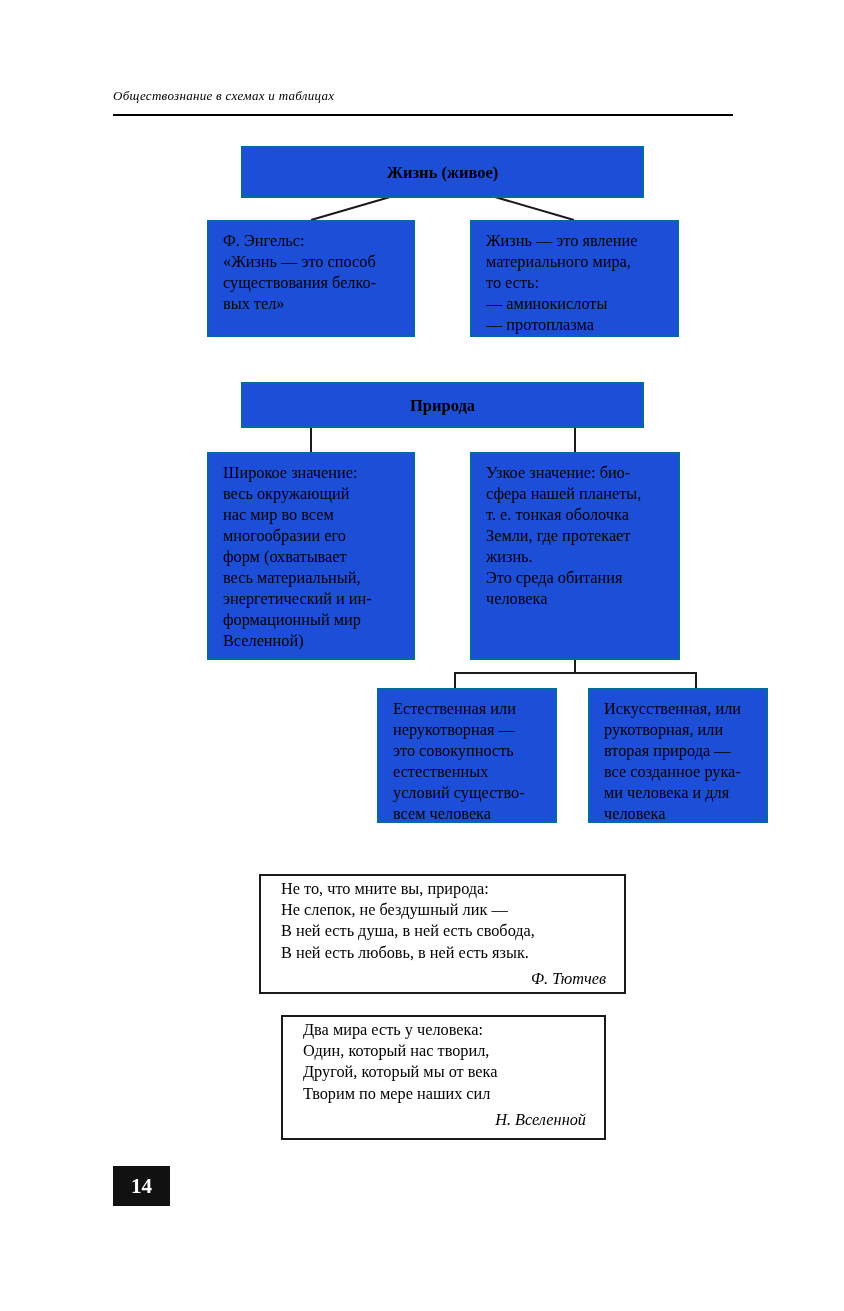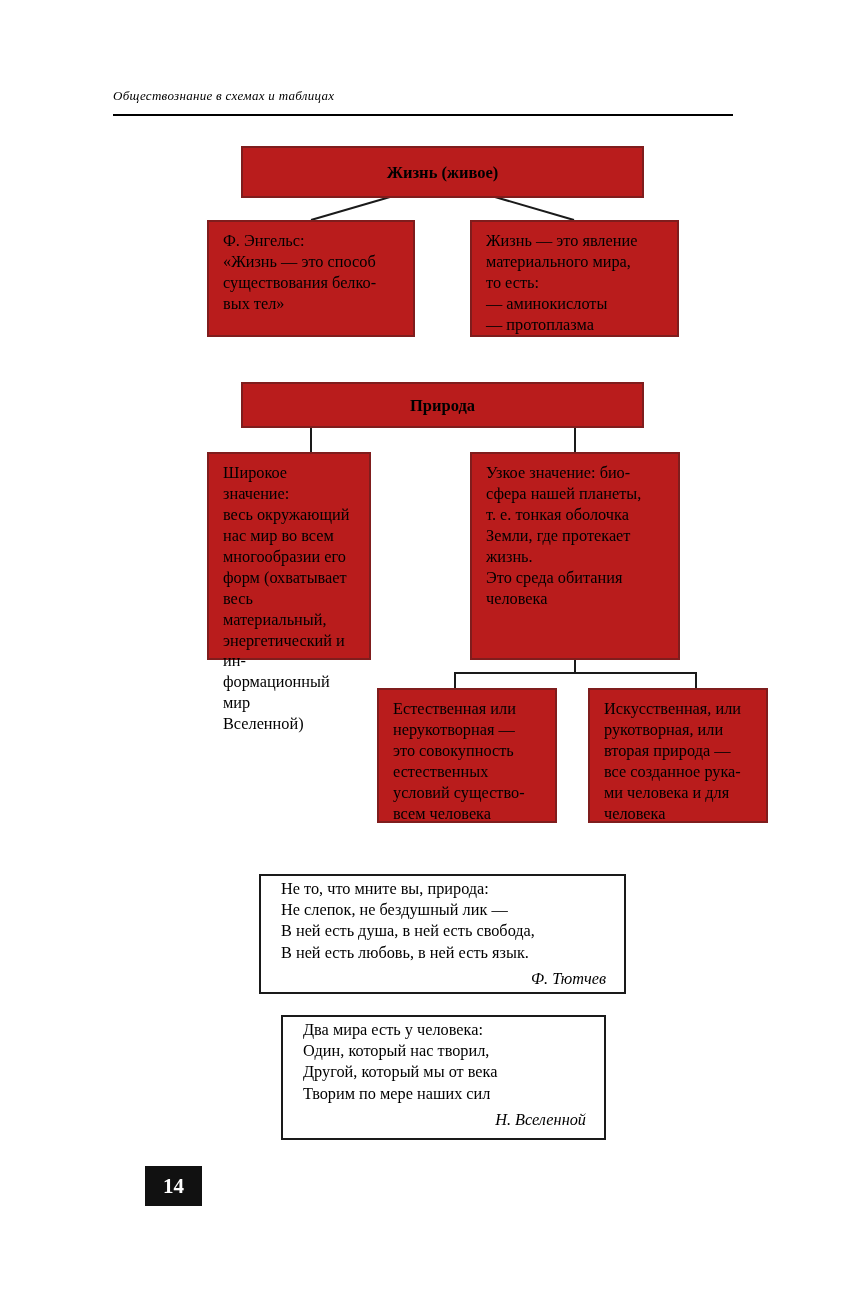--- a/index.html
+++ b/index.html
@@ -38,22 +38,22 @@
     top: 114px;
     width: 620px;
     height: 2px;
     background: #000000;
   }
 
   
   .box {
     position: absolute;
     box-sizing: border-box;
-    border: 2px solid #7f1d1d;
-    background: #b91c1c;
+    border: 2px solid #0369a1;
+    background: #1d4ed8;
     font-size: 16.3px;
     line-height: 1.285;
     z-index: 3;
   }
   .box .inner {
     padding: 9px 12px 8px 14px;
     white-space: pre-line;
   }
   .box.title {
     text-align: center;
@@ -117,21 +117,20 @@
     left: 113px;
     top: 1166px;
     width: 57px;
     height: 40px;
     background: #111111;
     color: #ffffff;
     font-weight: bold;
     font-size: 21px;
     text-align: center;
     line-height: 40px;
-    margin-left: 32px;
   }
 </style>
 </head>
 <body>
 
 <div id="page">
 
   <div class="running-head">Обществознание в схемах и таблицах</div>
   <div class="head-rule"></div>
 
@@ -159,21 +158,21 @@
 — протоплазма</div>
   </div>
 
   <div class="box title" style="left:241px; top:382px; width:403px; height:46px;">
     <div class="inner" style="line-height:44px;">Природа</div>
   </div>
 
   <div class="vline" style="left:310px; top:428px; height:26px;"></div>
   <div class="vline" style="left:574px; top:428px; height:26px;"></div>
 
-  <div class="box" style="left:207px; top:452px; width:164px; height:208px;">
+  <div class="box" style="left:207px; top:452px; width:208px; height:208px;">
     <div class="inner">Широкое значение:
 весь окружающий
 нас мир во всем
 многообразии его
 форм (охватывает
 весь материальный,
 энергетический и ин-
 формационный мир
 Вселенной)</div>
   </div>

